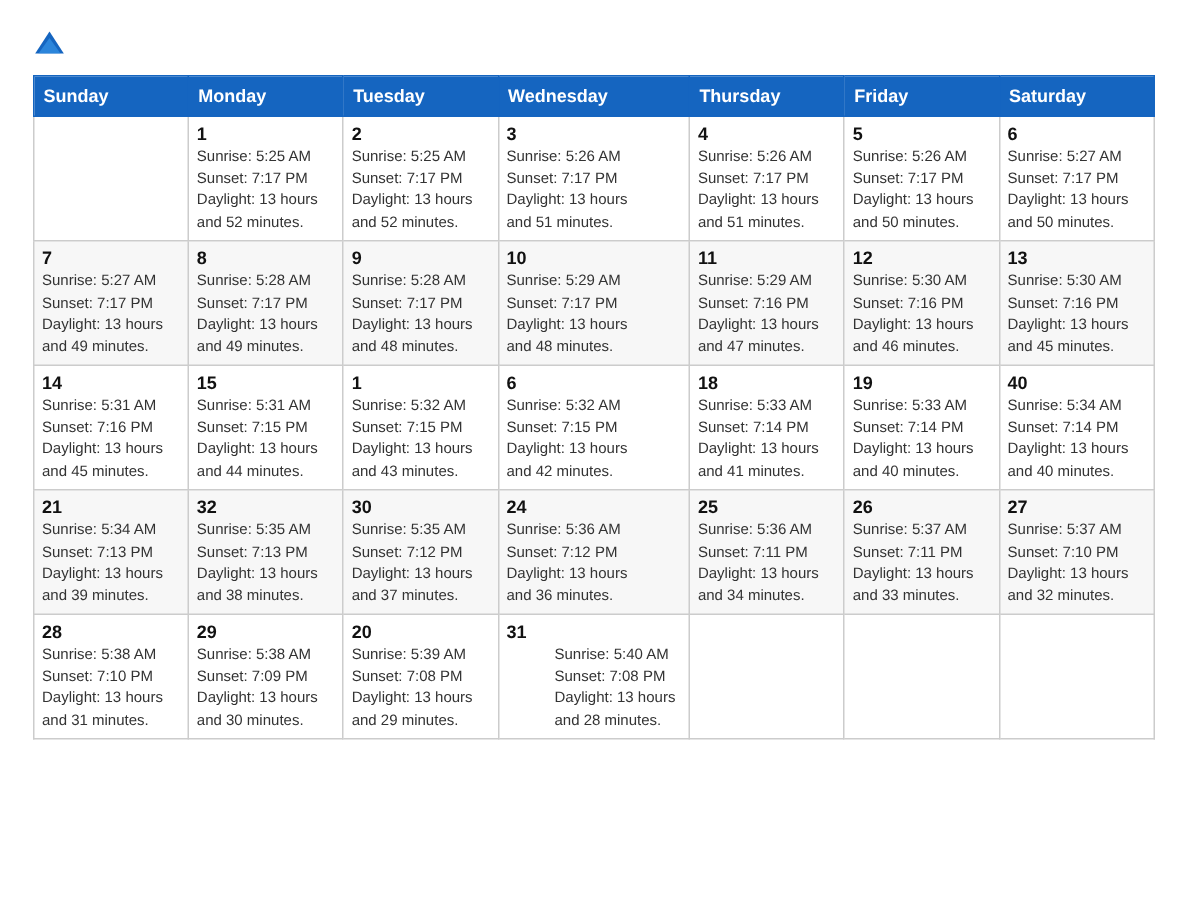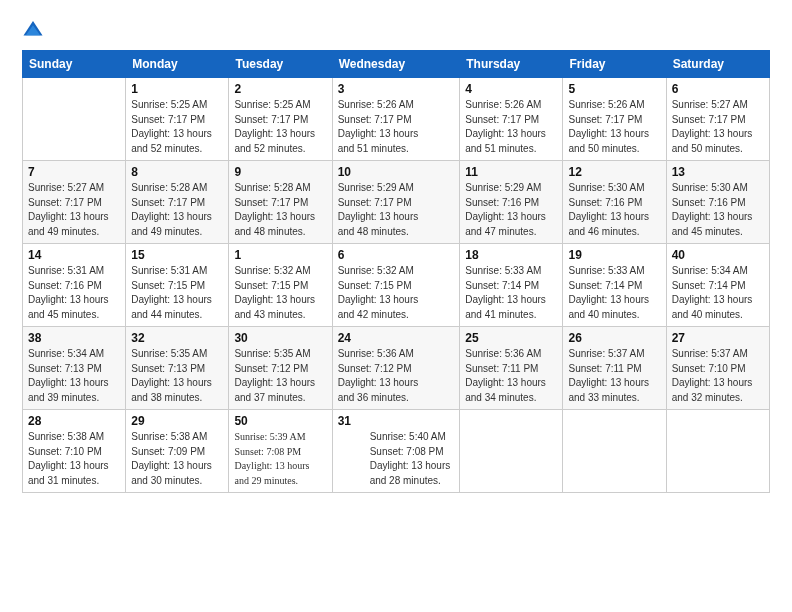--- a/index.html
+++ b/index.html
@@ -276,21 +276,21 @@
           <td>
             <span class="day-number">40</span>
             <div class="day-info" style="white-space: pre-line;">Sunrise: 5:34 AM
 Sunset: 7:14 PM
 Daylight: 13 hours
 and 40 minutes.</div>
           </td>
         </tr>
         <tr>
           <td>
-            <span class="day-number">38</span>
+            <span class="day-number">21</span>
             <div class="day-info" style="white-space: pre-line;">Sunrise: 5:34 AM
 Sunset: 7:13 PM
 Daylight: 13 hours
 and 39 minutes.</div>
           </td>
           <td>
             <span class="day-number">32</span>
             <div class="day-info" style="white-space: pre-line;">Sunrise: 5:35 AM
 Sunset: 7:13 PM
 Daylight: 13 hours
@@ -341,22 +341,22 @@
 and 31 minutes.</div>
           </td>
           <td>
             <span class="day-number">29</span>
             <div class="day-info" style="white-space: pre-line;">Sunrise: 5:38 AM
 Sunset: 7:09 PM
 Daylight: 13 hours
 and 30 minutes.</div>
           </td>
           <td>
-            <span class="day-number">50</span>
-            <div class="day-info" style="white-space: pre-line; font-family: Liberation Serif, serif;">Sunrise: 5:39 AM
+            <span class="day-number">20</span>
+            <div class="day-info" style="white-space: pre-line;">Sunrise: 5:39 AM
 Sunset: 7:08 PM
 Daylight: 13 hours
 and 29 minutes.</div>
           </td>
           <td>
             <span class="day-number">31</span>
             <div class="day-info" style="white-space: pre-line; margin-left: 32px;">Sunrise: 5:40 AM
 Sunset: 7:08 PM
 Daylight: 13 hours
 and 28 minutes.</div>

